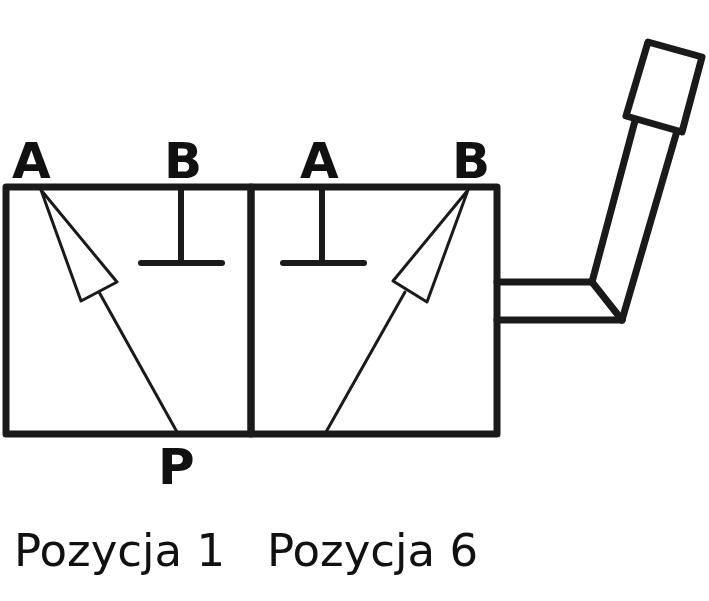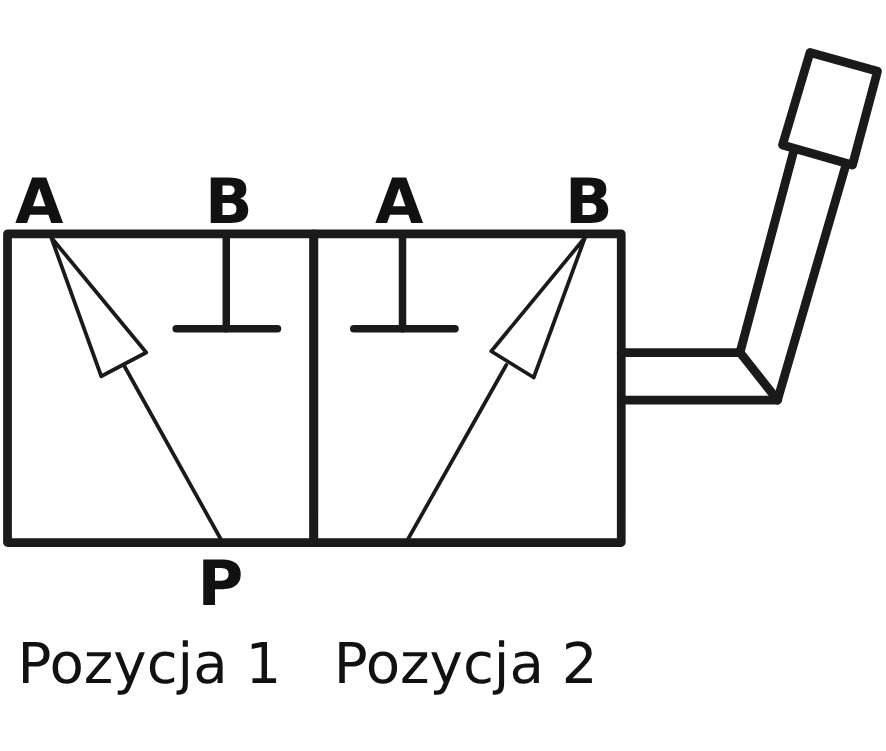--- a/index.html
+++ b/index.html
@@ -1,20 +1,20 @@
 <!DOCTYPE html>
 <html><head>
 <meta charset="utf-8">
 <style>
   html, body { margin: 0; padding: 0; background: #ffffff; }
   body { width: 709px; height: 601px; position: relative; overflow: hidden; font-family: "DejaVu Sans", sans-serif; }
   svg { position: absolute; left: 0; top: 0; }
   .lbl { position: absolute; color: #111111; line-height: 1; white-space: nowrap; }
   .port { font-size: 50px; font-weight: bold; }
-  .pos { font-size: 45px; }
+  .pos { font-size: 45px; margin-top: 20px; }
 </style>
 </head>
 <body>
 
 <svg width="709" height="601" viewBox="0 0 709 601">
   <g stroke="#1a1a1a" fill="none" stroke-linecap="round" stroke-linejoin="round">
 
     <rect x="6" y="187" width="245" height="247" stroke-width="7"></rect>
     <rect x="251" y="187" width="246" height="247" stroke-width="7"></rect>
 
@@ -49,13 +49,13 @@
   </g>
 </svg>
 
 <span class="lbl port" style="left:12px; top:136px;">A</span>
 <span class="lbl port" style="left:164px; top:136px;">B</span>
 <span class="lbl port" style="left:300px; top:136px;">A</span>
 <span class="lbl port" style="left:452px; top:136px;">B</span>
 <span class="lbl port" style="left:158px; top:442px;">P</span>
 
 <span class="lbl pos" style="left:14px; top:508px;">Pozycja 1</span>
-<span class="lbl pos" style="left:267px; top:508px;">Pozycja 2</span>
+<span class="lbl pos" style="left:267px; top:508px;">Pozycja 6</span>
 
 </body></html>

